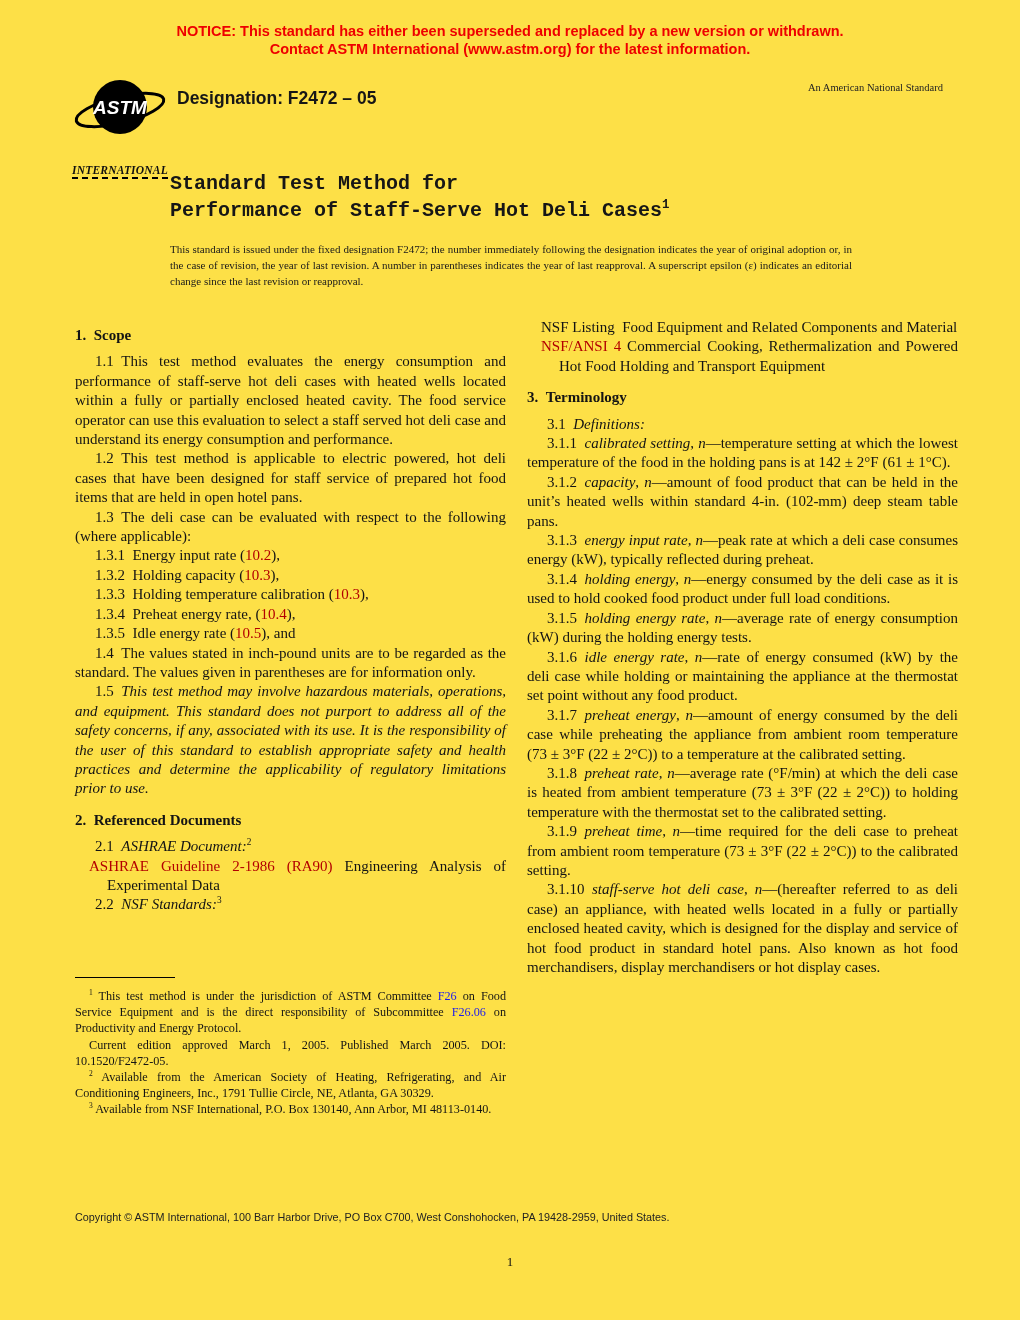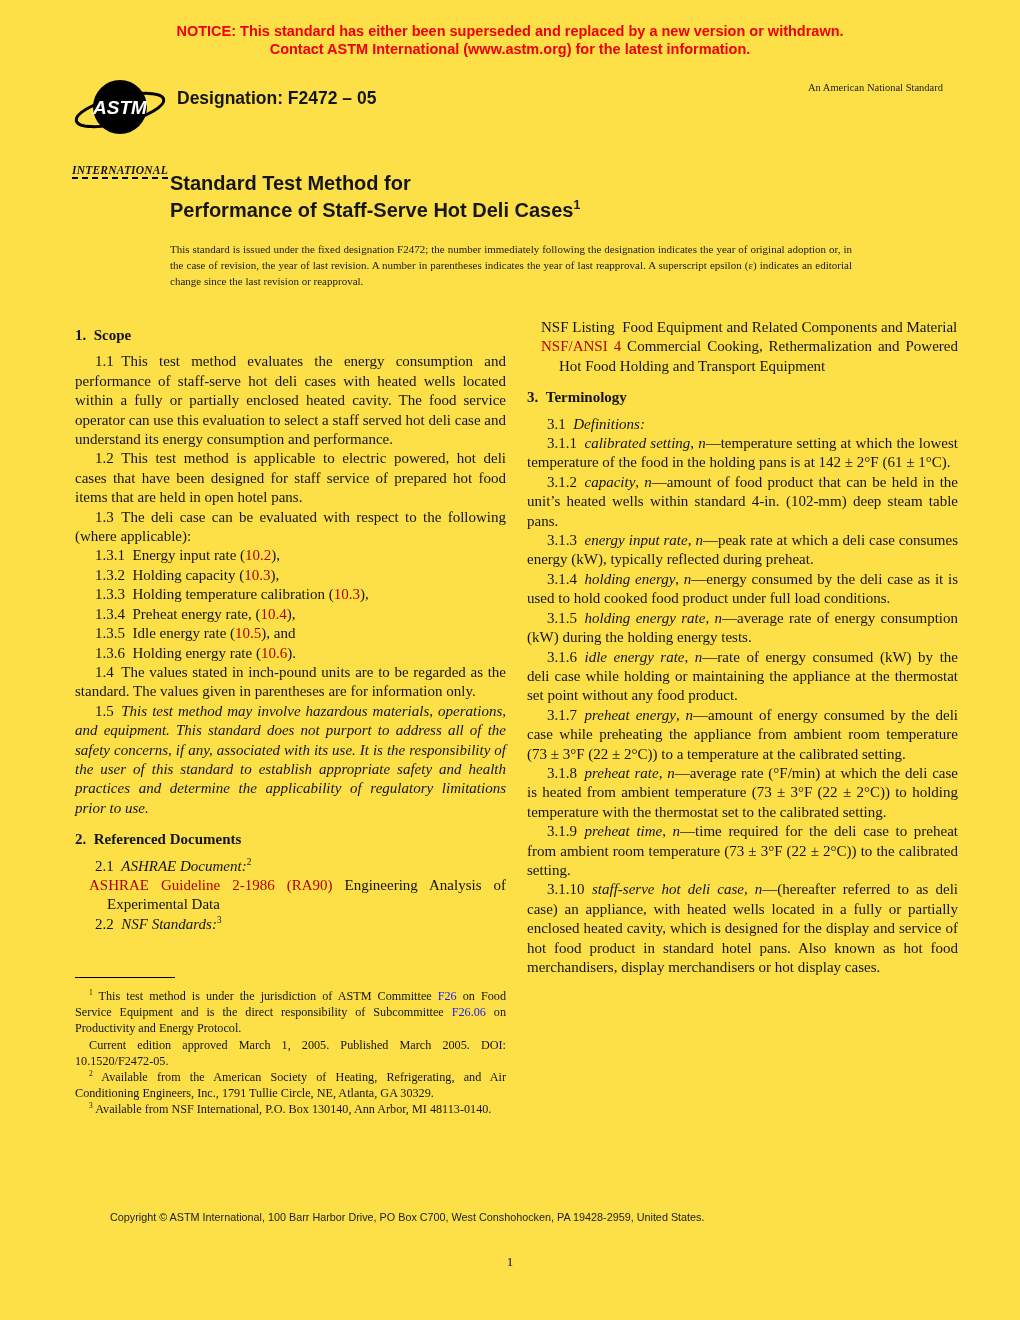--- a/index.html
+++ b/index.html
@@ -11,21 +11,21 @@
           color:#ee0000;font-family:"Liberation Sans",sans-serif;
           font-weight:bold;font-size:14.5px;line-height:18px;}
 
   .logo-wrap{position:absolute;left:72px;top:74px;width:96px;}
   .designation{position:absolute;left:177px;top:88px;
                font-family:"Liberation Sans",sans-serif;font-weight:bold;
                font-size:17.5px;color:#161616;}
   .ans{position:absolute;right:77px;top:82px;font-size:10.5px;color:#222;}
 
   .doc-title{position:absolute;left:170px;top:170px;
-             font-family:Liberation Sans, sans-serif;font-weight:bold;
+             font-family:Liberation Mono, monospace;font-weight:bold;
              font-size:20px;line-height:27px;color:#161616;}
 
   .intro{position:absolute;left:170px;top:242px;width:682px;
          font-size:11px;line-height:15.8px;text-align:justify;color:#1a1a1a;}
 
   .col{position:absolute;top:318px;width:431px;}
   .col-left{left:75px;}
   .col-right{left:527px;}
 
   .blk{margin:0;font-size:15px;line-height:19.4px;text-align:justify;color:#141414;}
@@ -34,21 +34,21 @@
   .blk.h:first-child{margin-top:8px;}
   .blk.p{text-indent:20px;}
   .blk.ref{padding-left:32px;text-indent:-18px;}
 
   .fn-divider{position:absolute;left:75px;top:977px;width:100px;
               border-top:1.4px solid #000;}
   .footnotes{position:absolute;left:75px;top:988px;width:431px;}
   .footnotes .blk{font-size:12.2px;line-height:16.2px;text-indent:14px;}
 
   .copyright{position:absolute;left:75px;top:1211px;
-             font-family:"Liberation Sans",sans-serif;font-size:10.8px;color:#222;margin-left:35px;}
+             font-family:"Liberation Sans",sans-serif;font-size:10.8px;color:#222;}
   .page-number{position:absolute;left:0;right:0;top:1254px;text-align:center;
                font-size:13px;color:#111;}
 
   .i{font-style:italic;}
   .b{font-weight:normal;}
   .red{color:#b30000;}
   .blue{color:#1a1aee;}
   .sup{vertical-align:super;font-size:0.62em;line-height:0;}
 
   .logo-intl{font-family:Liberation Serif, serif;font-weight:bold;
@@ -88,21 +88,20 @@
   <div class="col col-left">
       <p class="blk h"><span>1. Scope</span></p>
       <p class="blk p"><span>1.1 This test method evaluates the energy consumption and performance of staff-serve hot deli cases with heated wells located within a fully or partially enclosed heated cavity. The food service operator can use this evaluation to select a staff served hot deli case and understand its energy consumption and performance.</span></p>
       <p class="blk p"><span>1.2 This test method is applicable to electric powered, hot deli cases that have been designed for staff service of prepared hot food items that are held in open hotel pans.</span></p>
       <p class="blk p"><span>1.3 The deli case can be evaluated with respect to the following (where applicable):</span></p>
       <p class="blk p"><span>1.3.1 Energy input rate (</span><span class="red">10.2</span><span>),</span></p>
       <p class="blk p"><span>1.3.2 Holding capacity (</span><span class="red">10.3</span><span>),</span></p>
       <p class="blk p"><span>1.3.3 Holding temperature calibration (</span><span class="red">10.3</span><span>),</span></p>
       <p class="blk p"><span>1.3.4 Preheat energy rate, (</span><span class="red">10.4</span><span>),</span></p>
       <p class="blk p"><span>1.3.5 Idle energy rate (</span><span class="red">10.5</span><span>), and</span></p>
-      <p class="blk p"><span>1.3.6 Holding energy rate (</span><span class="red">10.6</span><span>).</span></p>
       <p class="blk p"><span>1.4 The values stated in inch-pound units are to be regarded as the standard. The values given in parentheses are for information only.</span></p>
       <p class="blk p"><span>1.5 </span><span class="i">This test method may involve hazardous materials, operations, and equipment. This standard does not purport to address all of the safety concerns, if any, associated with its use. It is the responsibility of the user of this standard to establish appropriate safety and health practices and determine the applicability of regulatory limitations prior to use.</span></p>
       <p class="blk h"><span>2. Referenced Documents</span></p>
       <p class="blk p"><span>2.1 </span><span class="i">ASHRAE Document:</span><span class="sup">2</span></p>
       <p class="blk ref"><span class="red">ASHRAE Guideline 2-1986 (RA90)</span><span> Engineering Analysis of Experimental Data</span></p>
       <p class="blk p"><span>2.2 </span><span class="i">NSF Standards:</span><span class="sup">3</span></p>
     </div>
 
   <div class="col col-right">
       <p class="blk ref"><span>NSF Listing Food Equipment and Related Components and Material</span></p>

